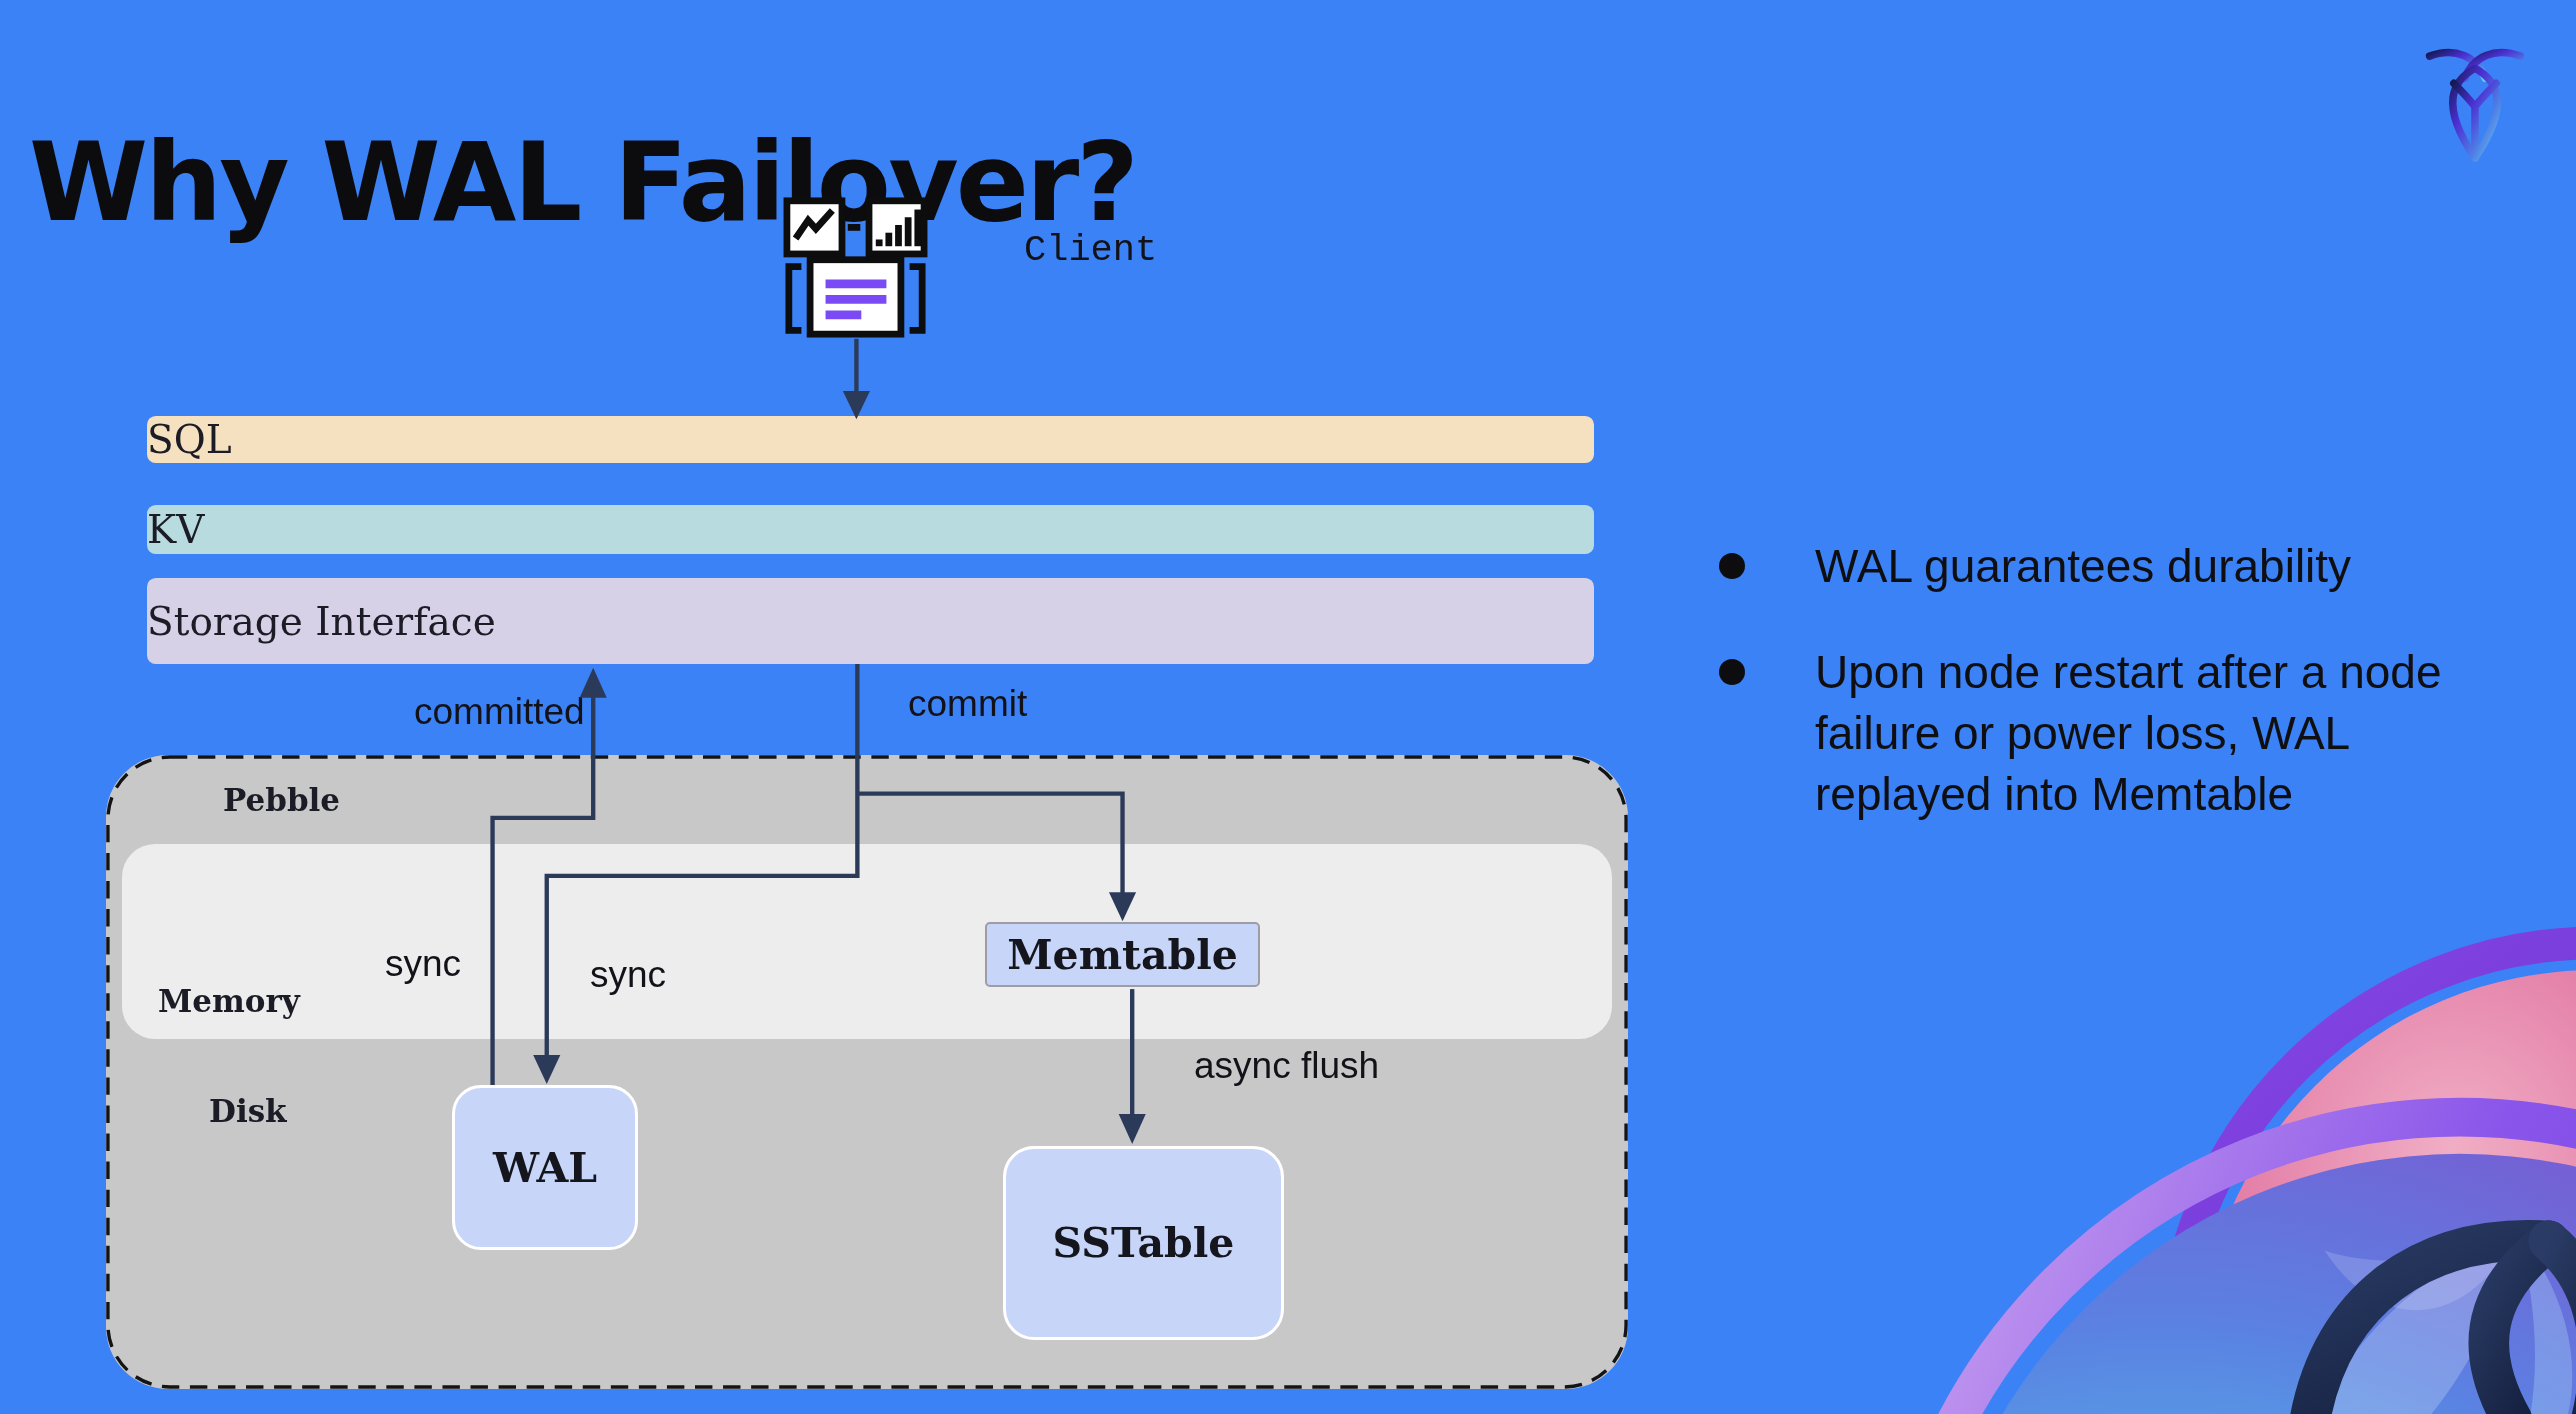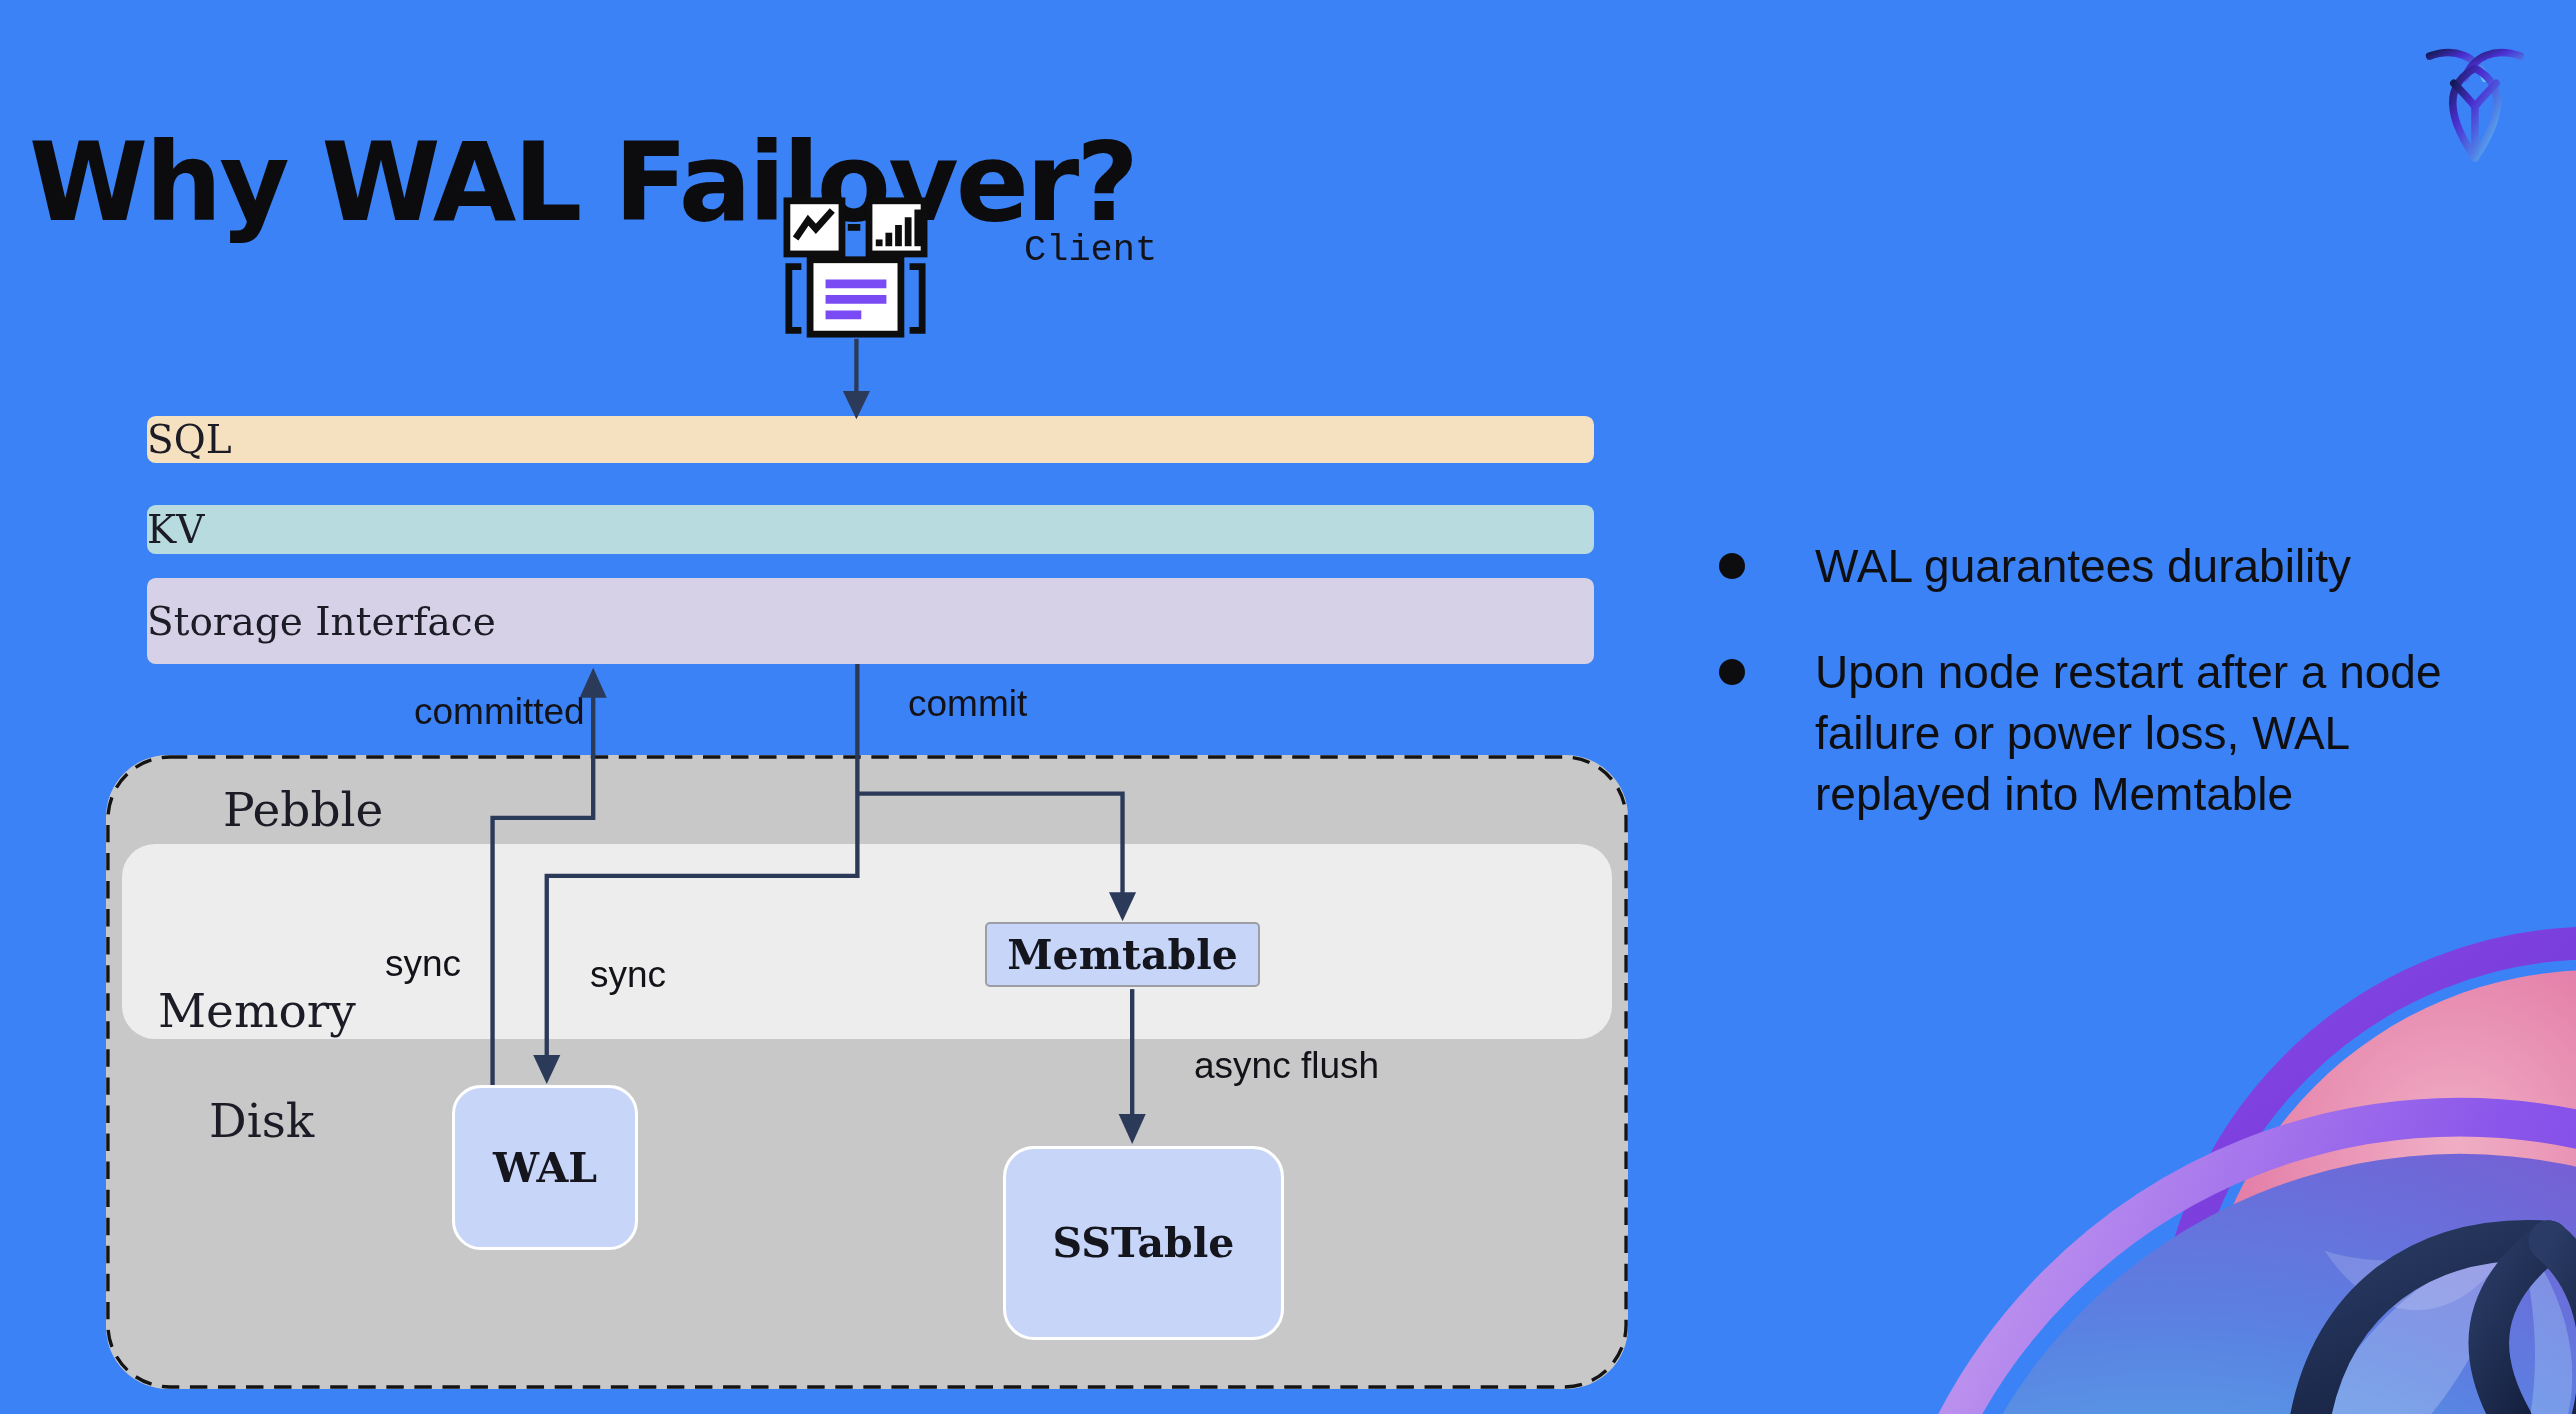--- a/index.html
+++ b/index.html
@@ -44,23 +44,24 @@
     border-radius:62px;
   }
   .pebble-border{left:106px;top:755px;width:1522px;height:634px;pointer-events:none;}
   .memory-zone{
     left:122px;top:844px;width:1490px;height:195px;
     background:var(--memory-fill,#ededee);
     border-radius:33px;
   }
   .zone-label{
     font-family:"DejaVu Serif", serif;
-    font-size:47px;
+    font-size:31px;
     color:var(--label-text,#1c1c26);
     white-space:nowrap;
+    font-weight:bold;
   }
 
   
   .node{
     background:var(--node-fill,#c7d5f8);
     display:flex;align-items:center;justify-content:center;
     font-family:"DejaVu Serif", serif;
     font-weight:bold;
     font-size:41px;
     color:#15151d;

